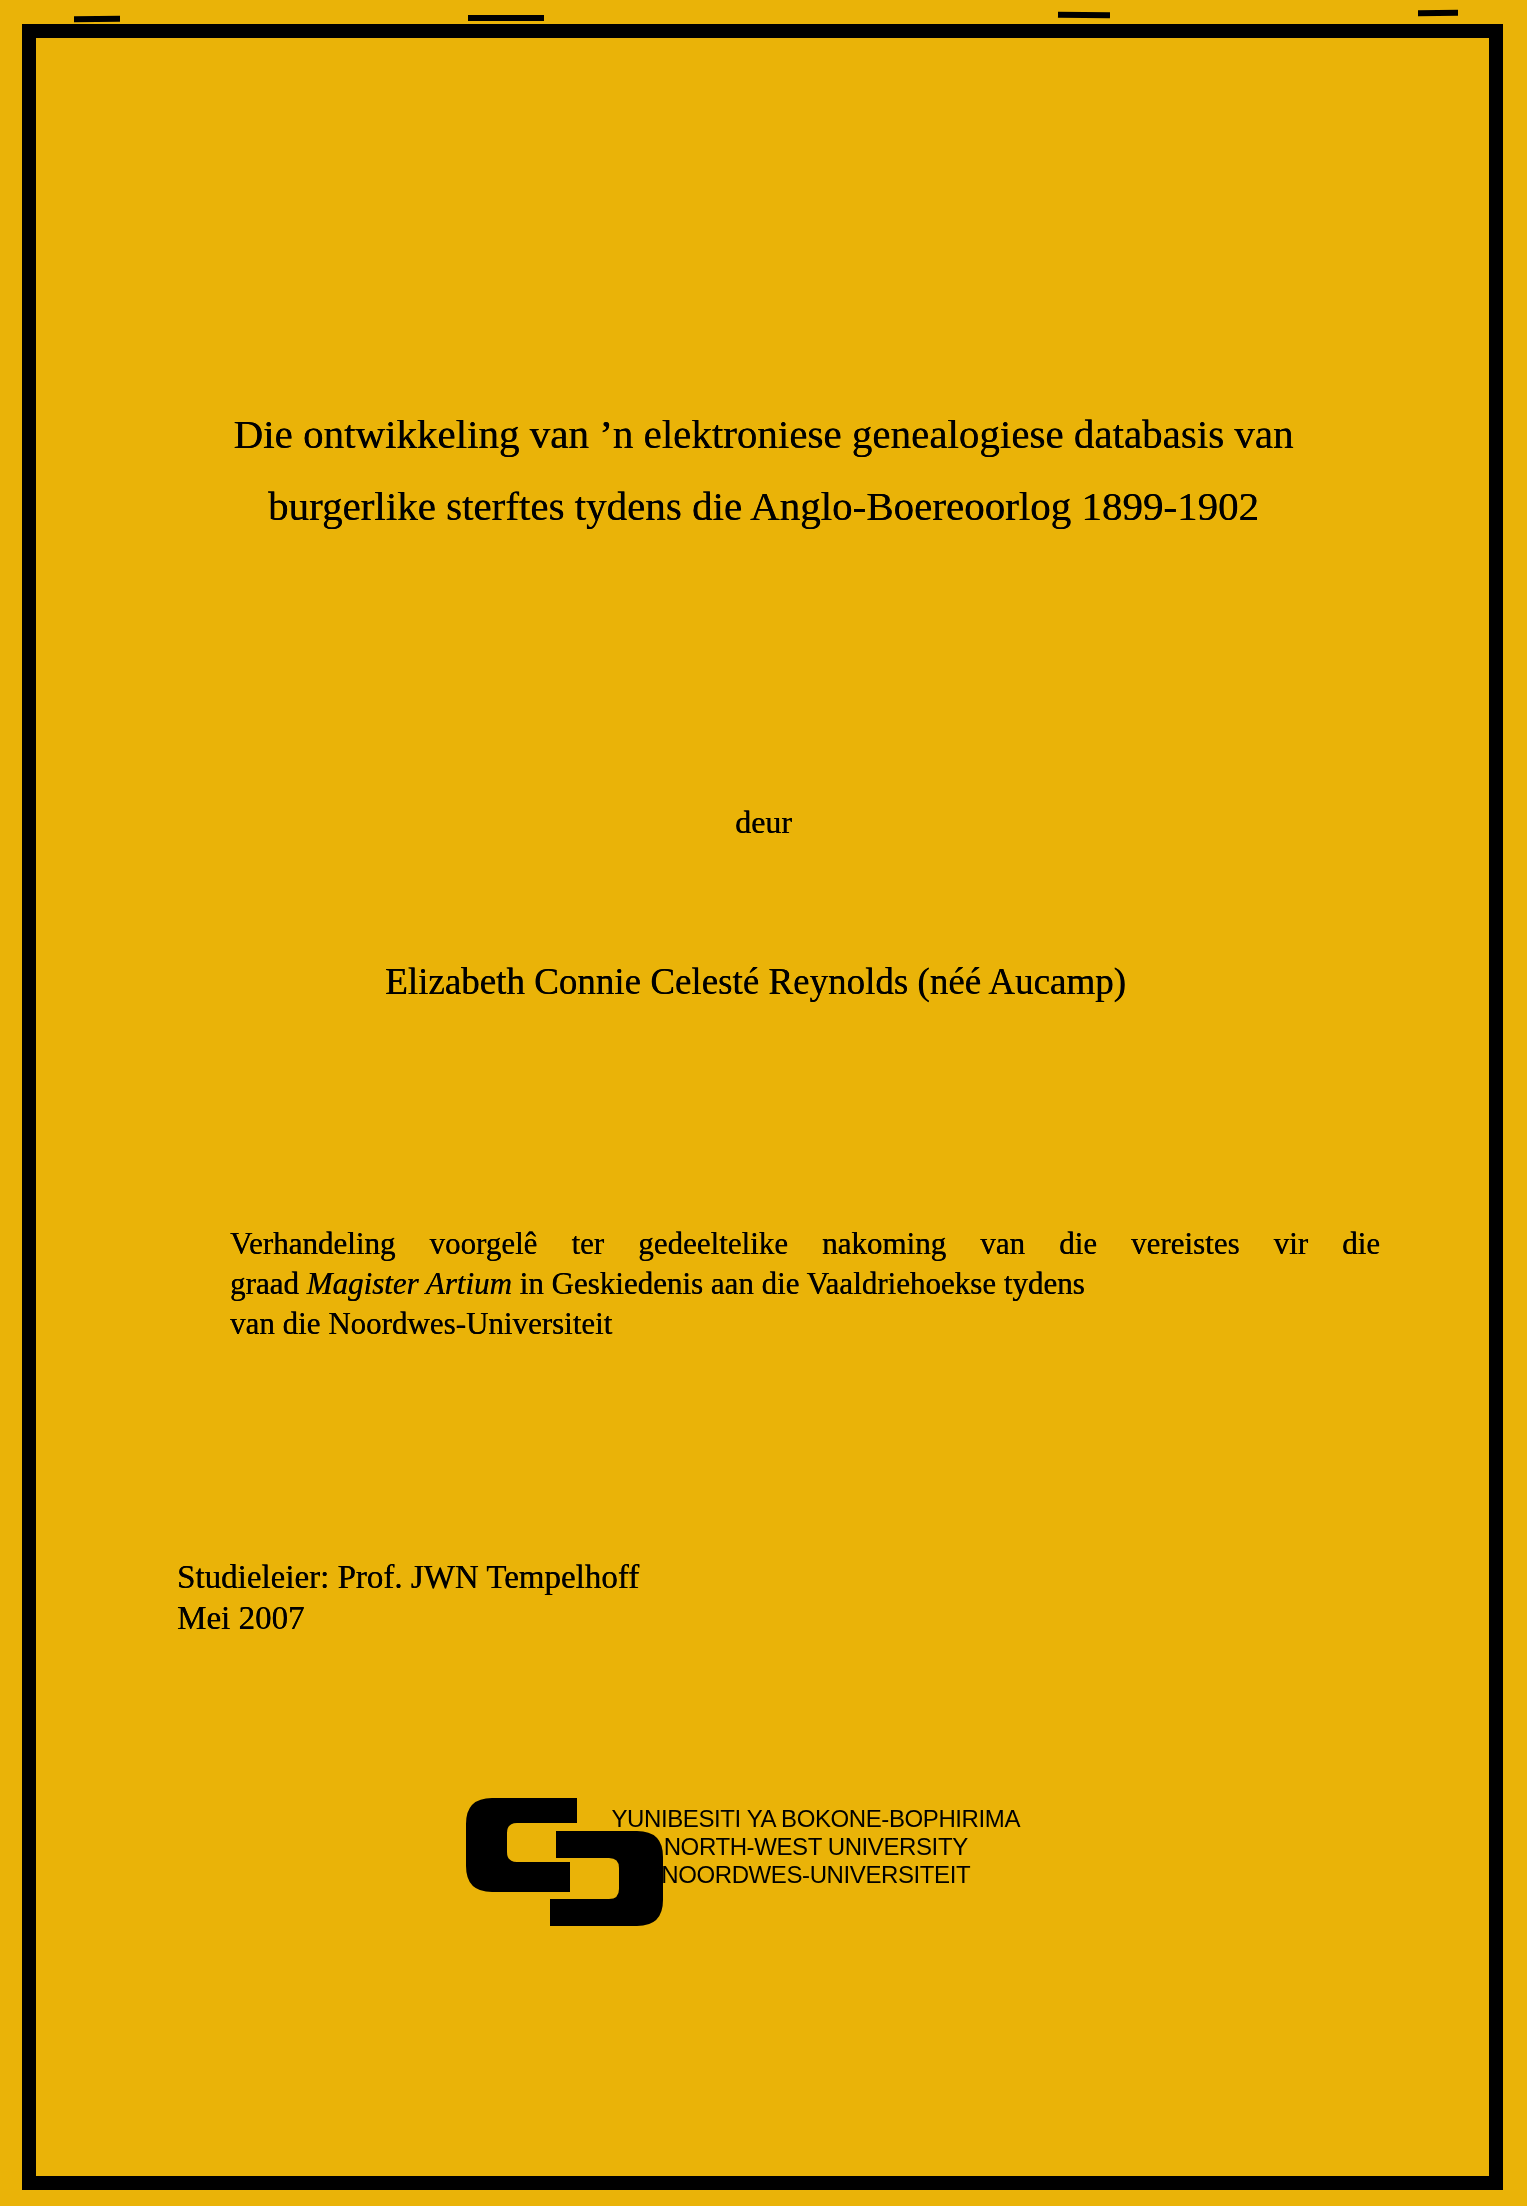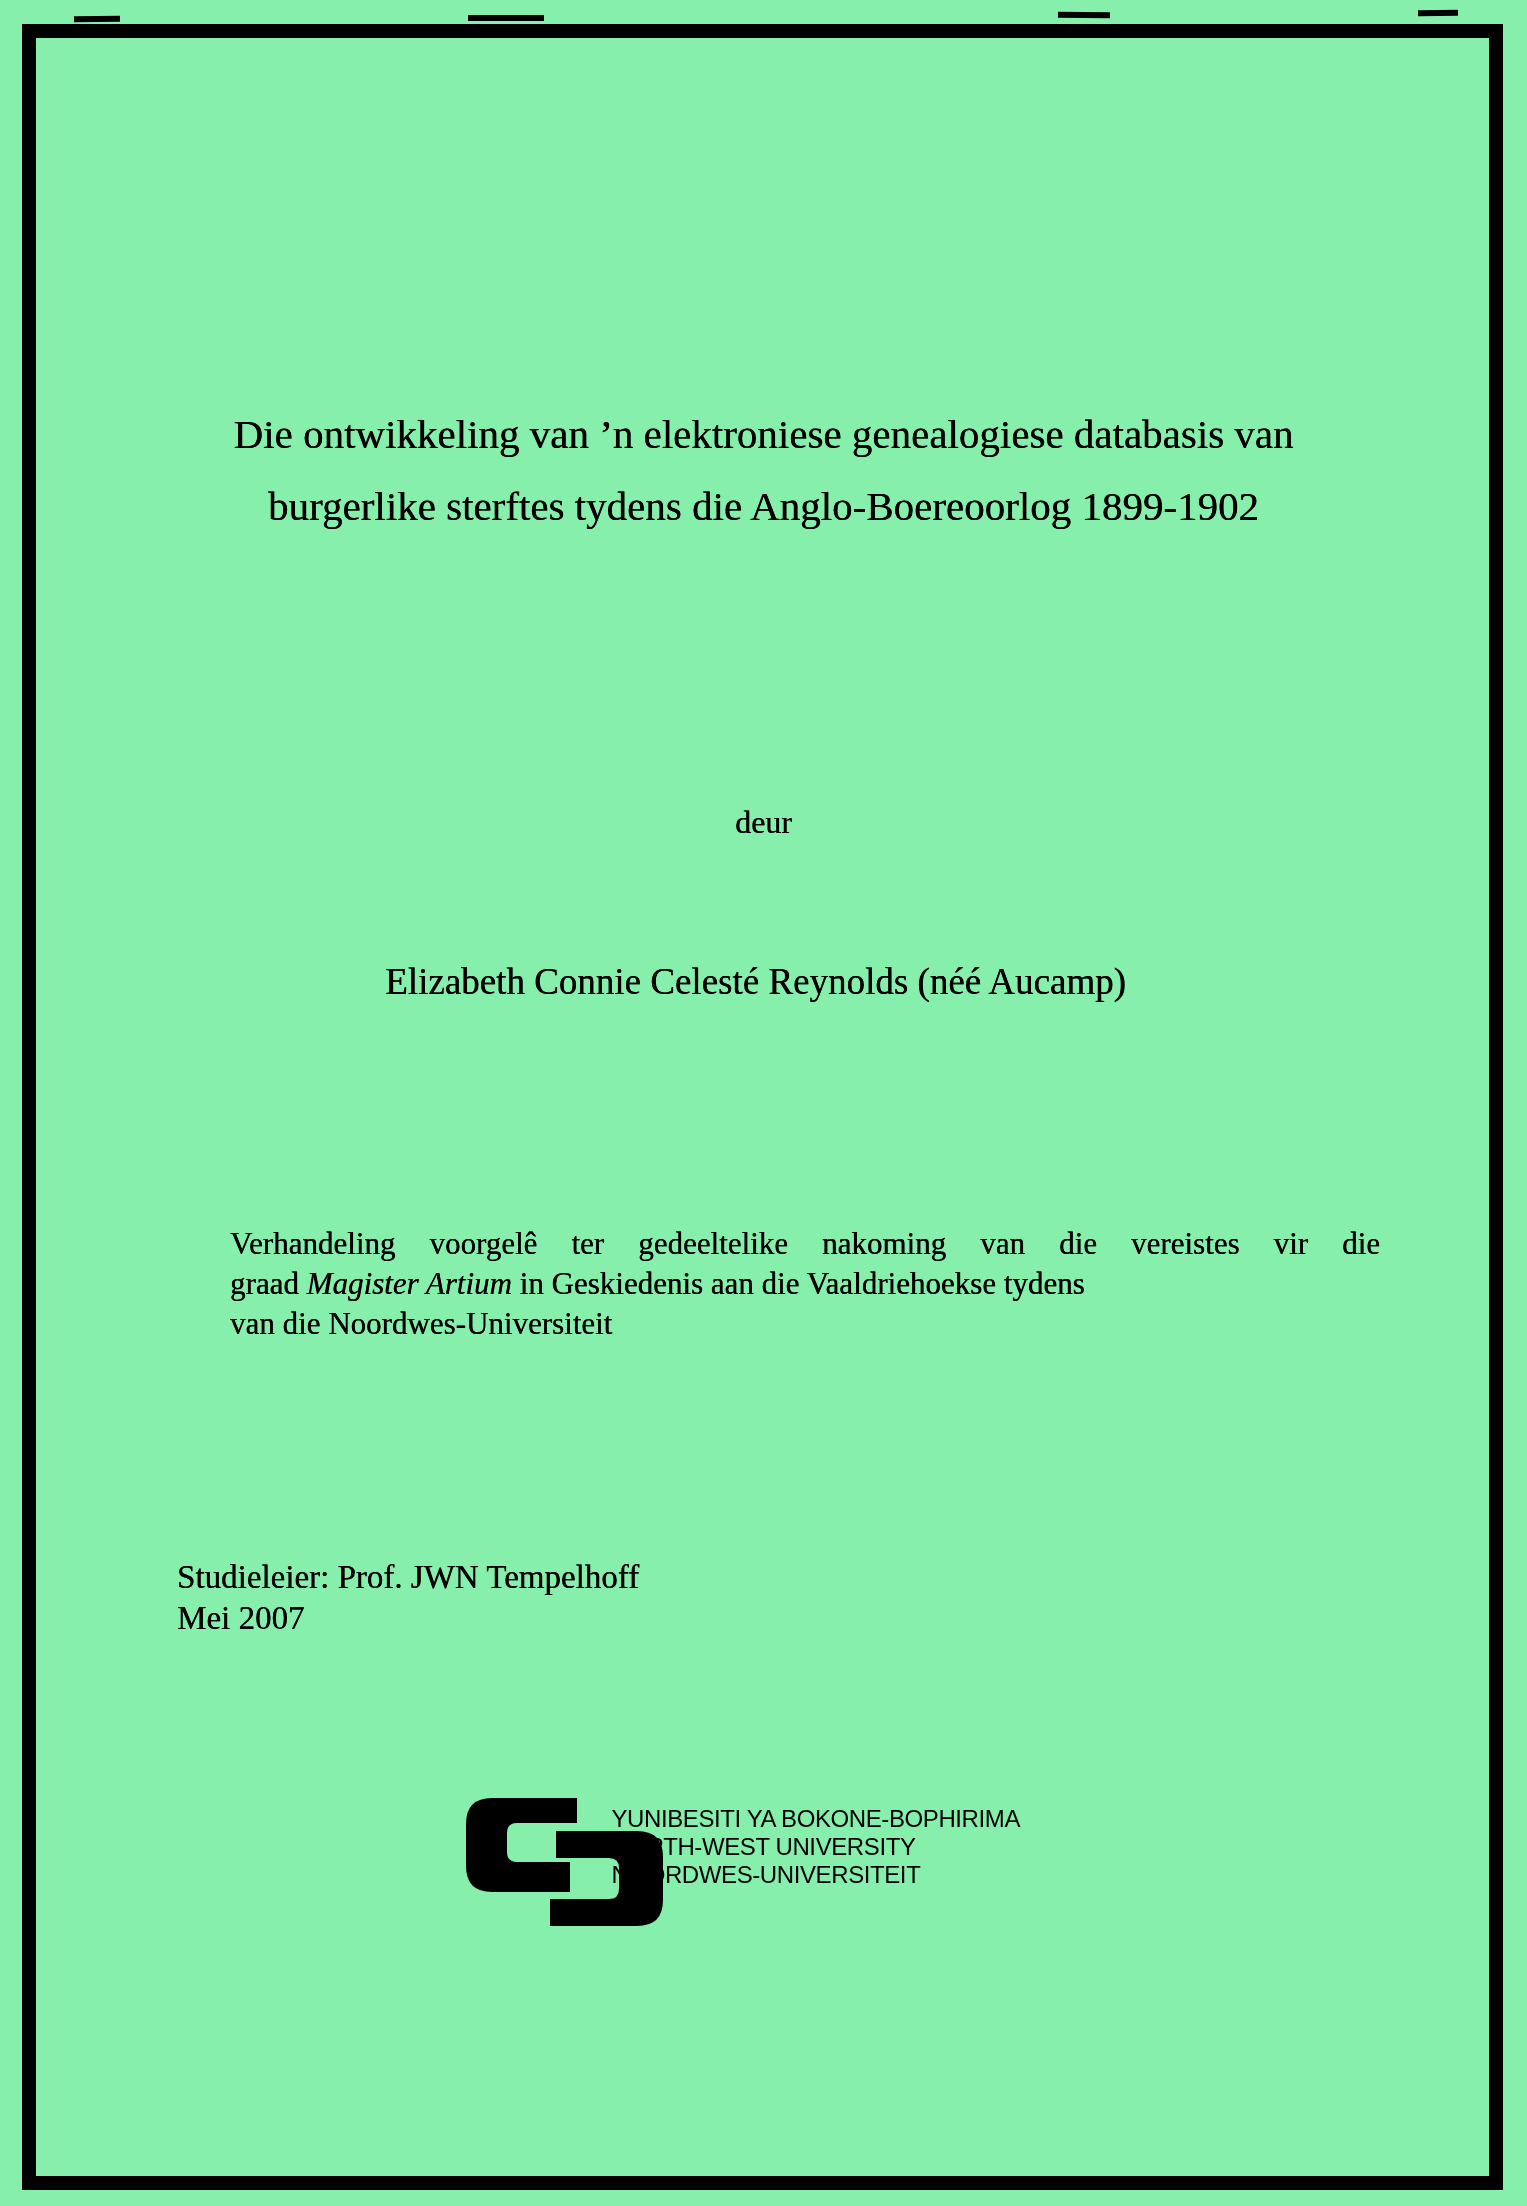--- a/index.html
+++ b/index.html
@@ -4,21 +4,21 @@
 <style>
   html, body {
     margin: 0;
     padding: 0;
     background: #ffffff;
   }
   .page {
     position: relative;
     width: 1527px;
     height: 2206px;
-    background: #86efac;
+    background: #eab308;
     color: #000000;
     font-family: "Liberation Serif", serif;
     overflow: hidden;
   }
   
   .frame {
     position: absolute;
     left: 22px;
     top: 24px;
     width: 1481px;
@@ -99,21 +99,21 @@
     position: absolute;
     left: 463px;
     top: 1797px;
     width: 200px;
     height: 132px;
   }
   .logo-text {
     position: absolute;
     right: 507px;
     top: 1805px;
-    text-align: left;
+    text-align: center;
     font-family: "Liberation Sans", sans-serif;
     font-size: 24px;
     line-height: 28px;
     letter-spacing: -0.4px;
     white-space: nowrap;
   }
 </style>
 </head>
 <body>
 

